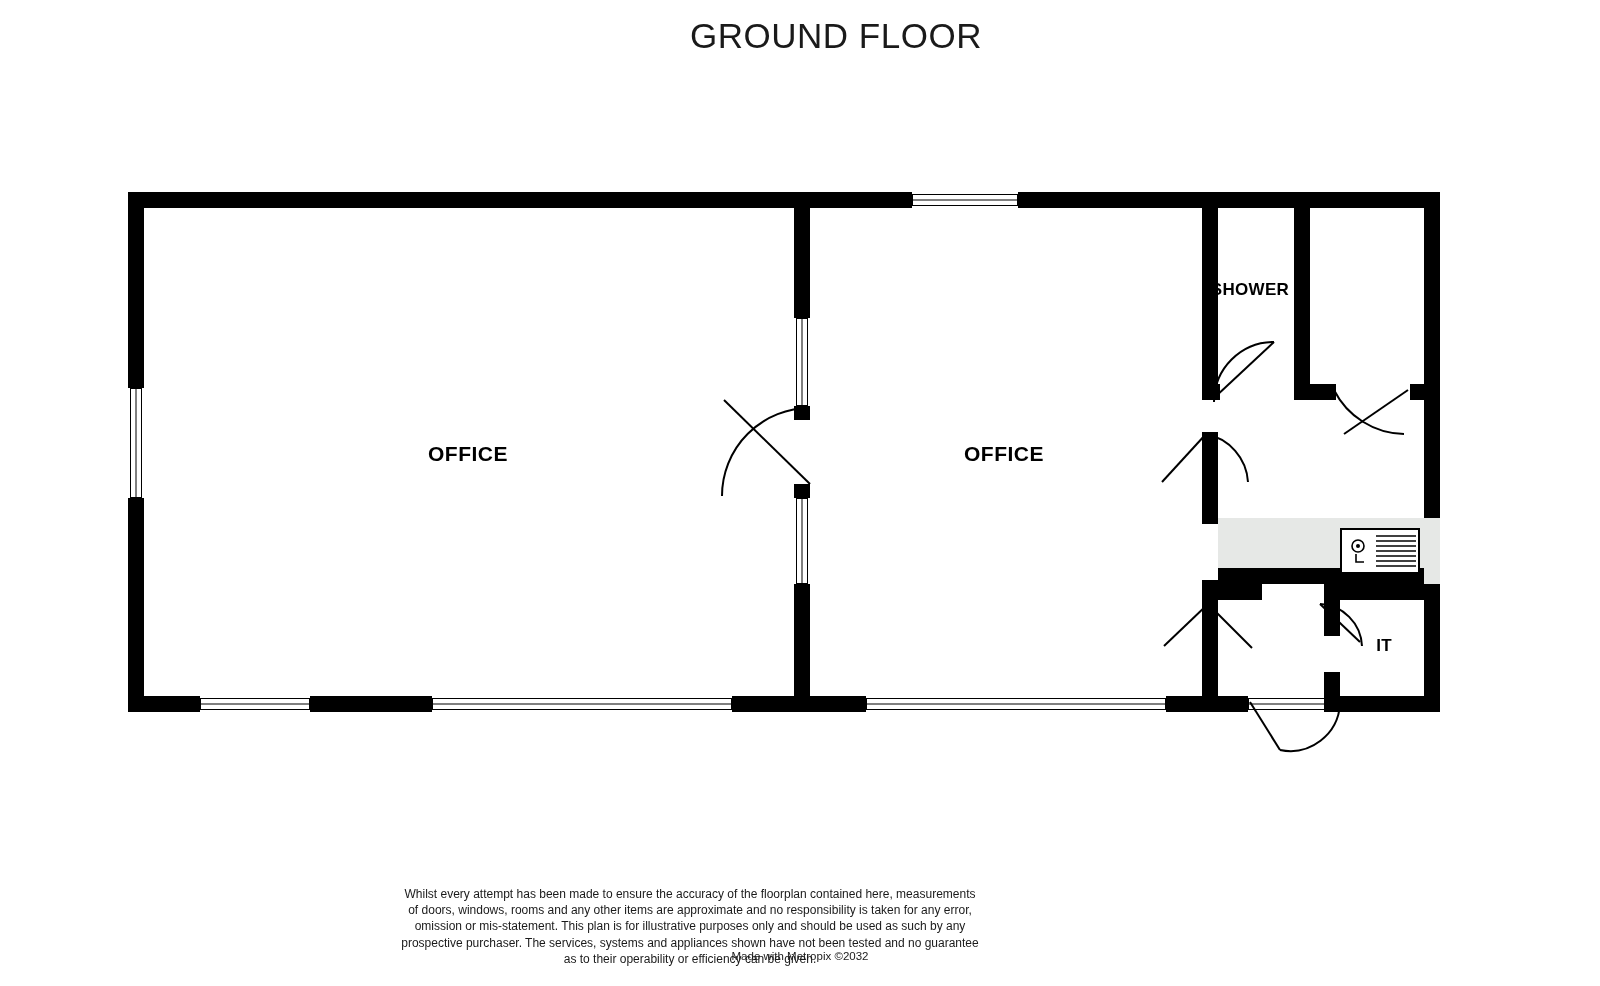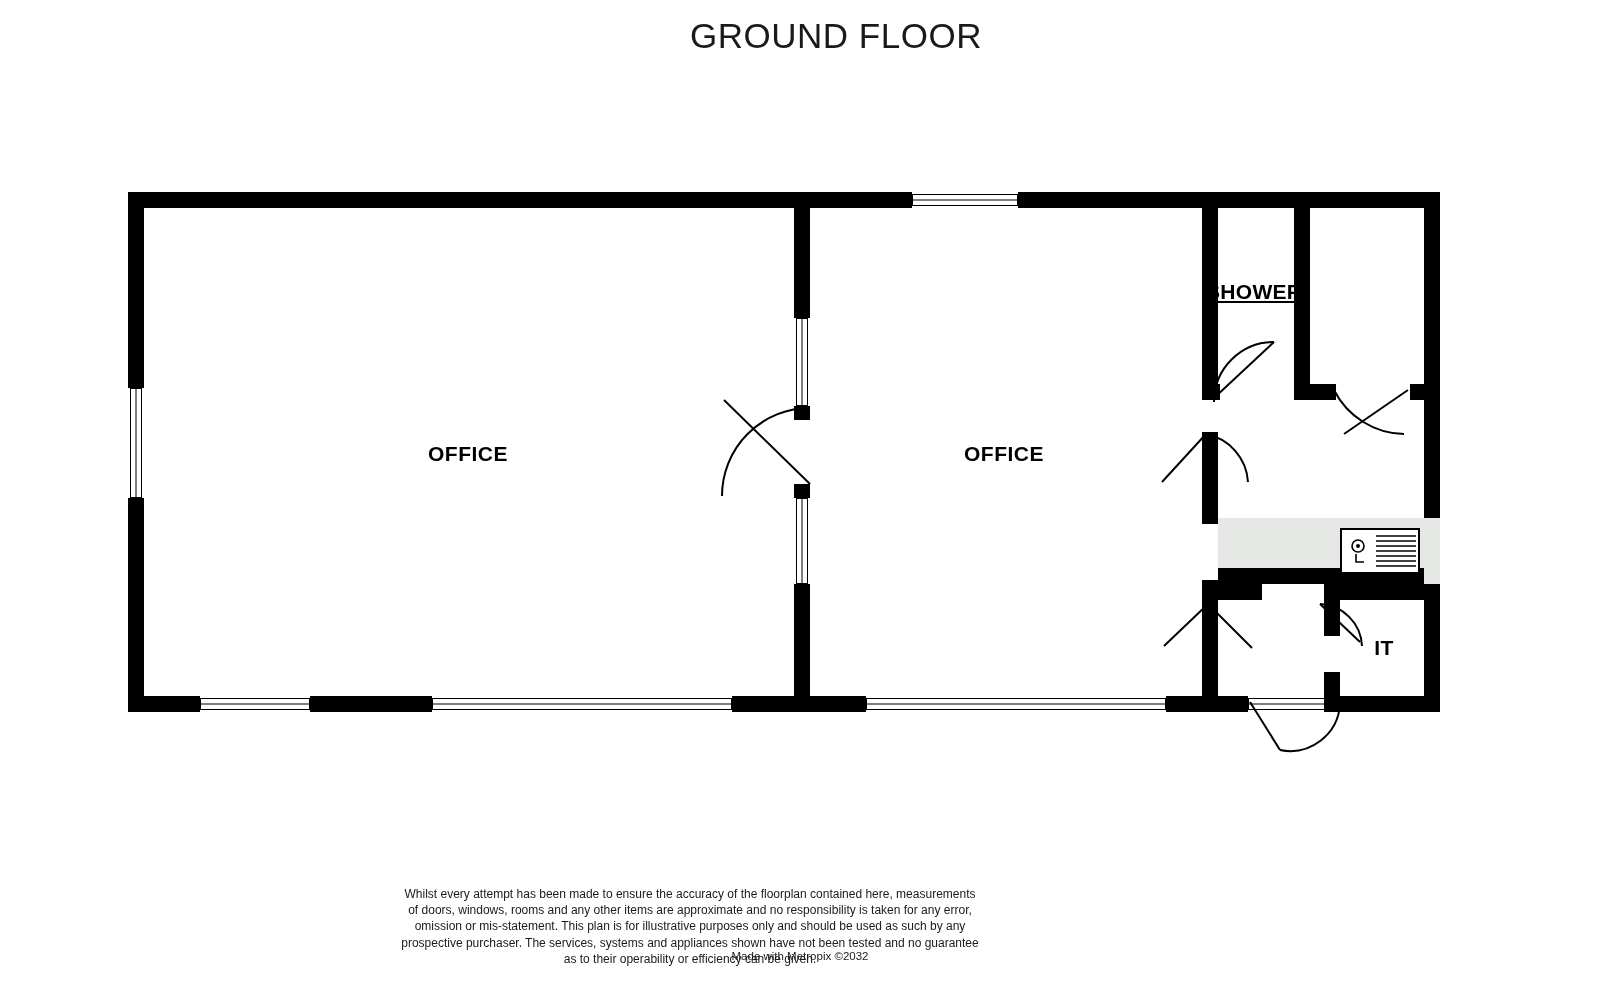--- a/index.html
+++ b/index.html
@@ -75,22 +75,22 @@
   
   .room-label {
     position: absolute;
     font-weight: bold;
     text-align: center;
     line-height: 1.15;
     color: #000000;
     white-space: pre-line;
   }
   .lbl-office { font-size: 21px; letter-spacing: 0.5px; }
-  .lbl-small  { font-size: 21px; letter-spacing: 0.3px; text-decoration: underline; }
-  .lbl-it     { font-size: 21px; letter-spacing: 0.3px; }
+  .lbl-small  { font-size: 17px; letter-spacing: 0.3px; }
+  .lbl-it     { font-size: 17px; letter-spacing: 0.3px; }
 
   
   .door {
     position: absolute;
   }
   .door svg { display: block; overflow: visible; }
 
   
   .shade {
     position: absolute;

